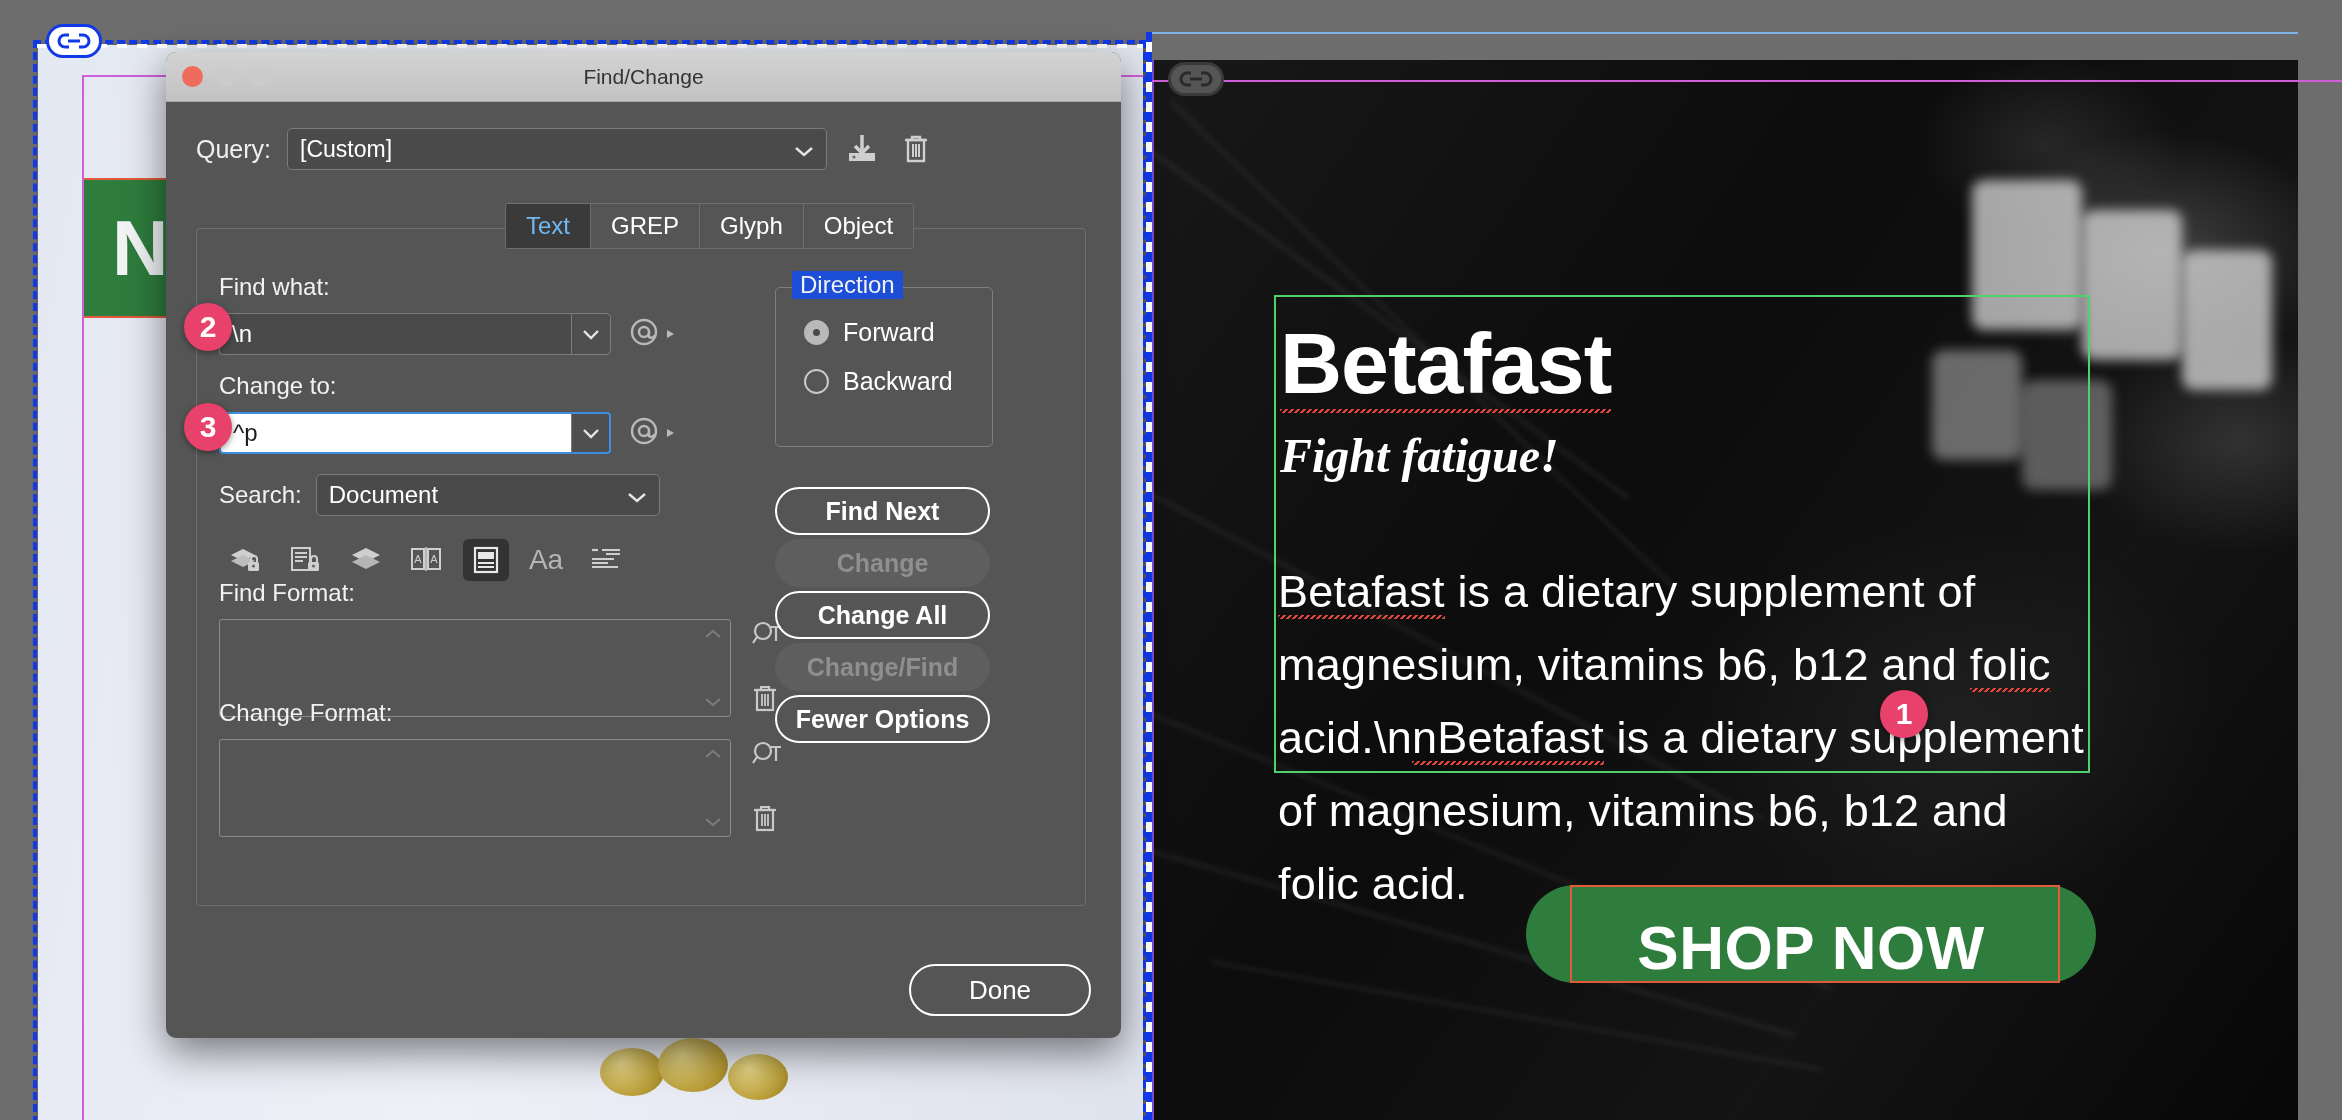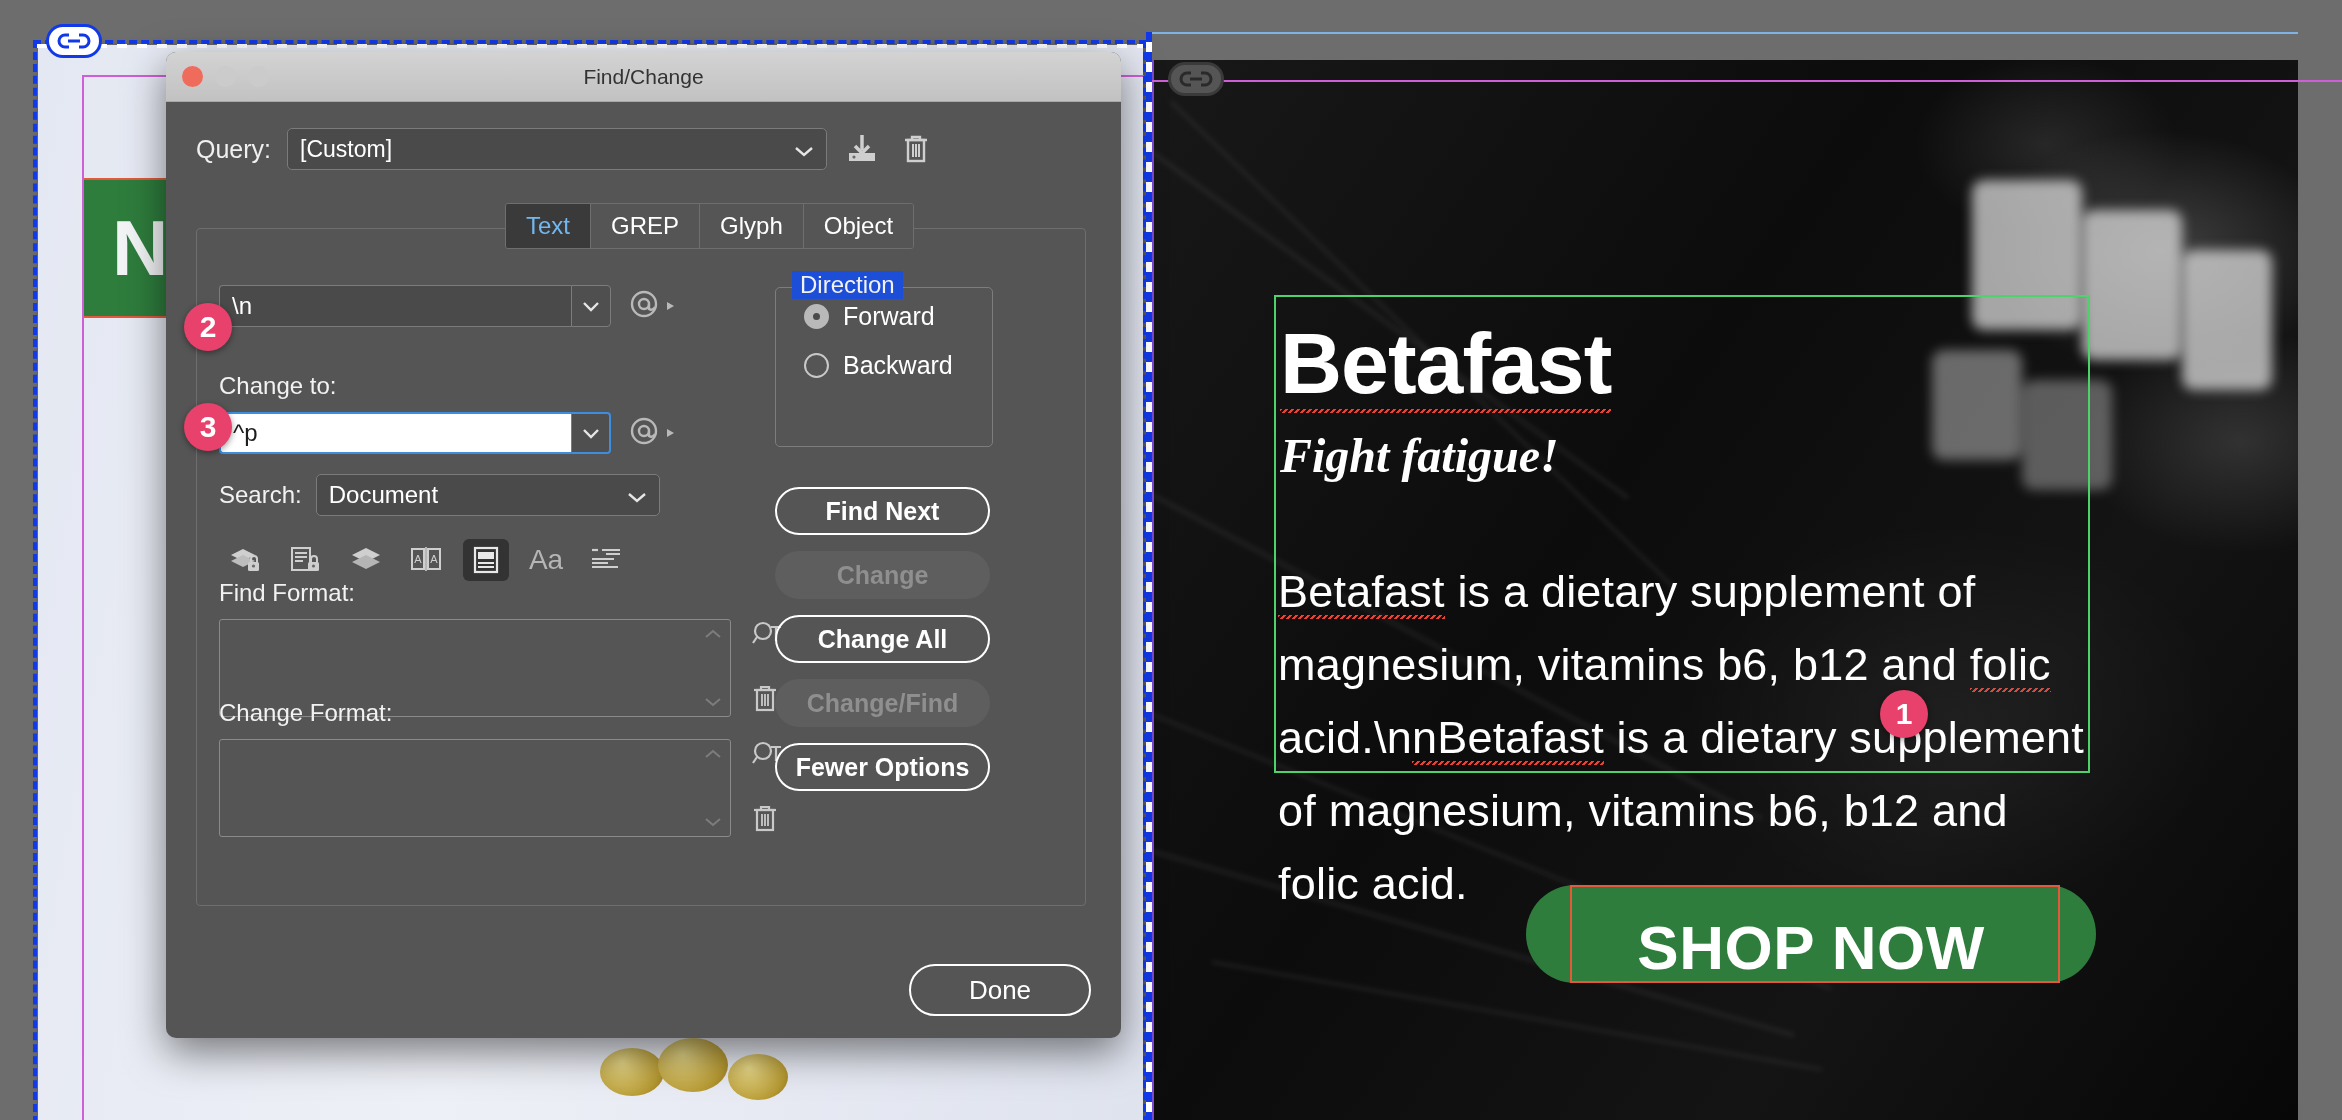--- a/index.html
+++ b/index.html
@@ -365,20 +365,21 @@
           </div>
           <div class="tab">
             <span>Glyph</span>
           </div>
           <div class="tab">
             <span>Object</span>
           </div>
         </div>
 
         <div style="position:absolute; left:22px; top:44px;">
+          <div class="field-label">Find what:</div>
           <div style="display:flex;align-items:center;margin-top:12px;">
             <div class="input-wrap">
               <div class="text-input">\n</div>
               <div class="drop-btn">
                 <svg width="18" height="11" viewBox="0 0 18 11">
                     <path d="M2 2 L9 9 L16 2" fill="none" stroke="#e6e6e6" stroke-width="2.4"></path>
                   </svg>
               </div>
             </div>
             <div class="at-btn">
@@ -550,31 +551,31 @@
                   <rect x="6" y="7" width="16" height="20" fill="none" stroke="#c9c9c9" stroke-width="2.2"></rect>
                   <path d="M11 11 V23 M14 11 V23 M17 11 V23" stroke="#c9c9c9" stroke-width="1.8"></path>
                 </svg>
               </div>
             </div>
           </div>
         </div>
 
         <div class="group-direction">
           <div class="group-legend">Direction</div>
-          <div class="radio-row" style="margin-top:14px;">
+          <div class="radio-row" style="margin-top:30px;">
             <div class="radio sel"></div>
             <div class="radio-label">Forward</div>
           </div>
           <div class="radio-row" style="margin-top:20px;">
             <div class="radio"></div>
             <div class="radio-label">Backward</div>
           </div>
         </div>
 
-        <div style="position:absolute; left:578px; top:258px; display:flex; flex-direction:column; gap:16px;">
+        <div style="position:absolute; left:578px; top:258px; display:flex; flex-direction:column; gap:4px;">
           <div class="btn">
             <span>Find Next</span>
           </div>
           <div class="btn disabled">
             <span>Change</span>
           </div>
           <div class="btn">
             <span>Change All</span>
           </div>
           <div class="btn disabled">

